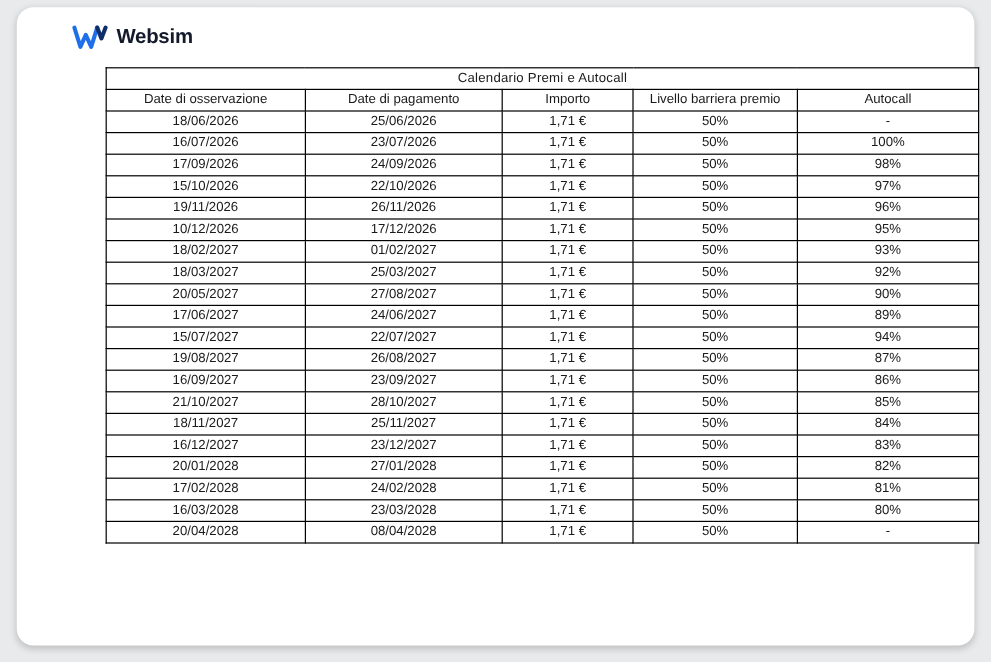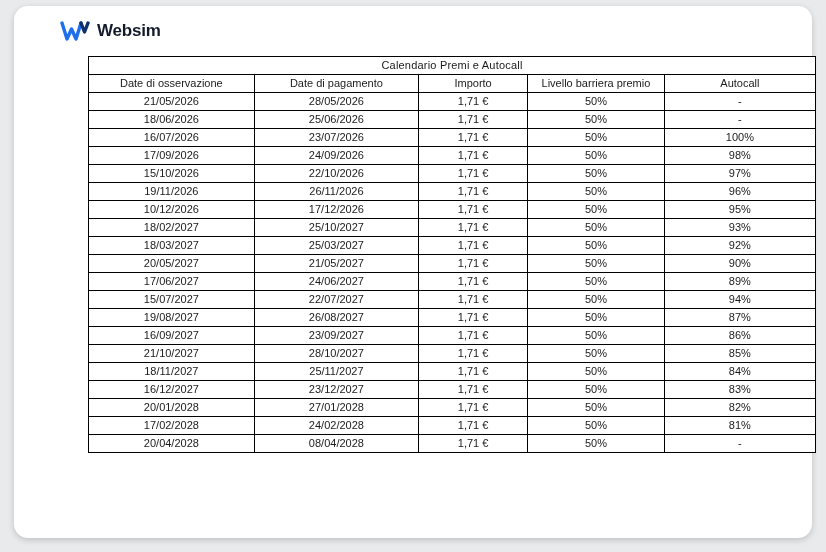--- a/index.html
+++ b/index.html
@@ -121,27 +121,20 @@
         <tr class="head-row">
           <th>Date di osservazione</th>
           <th>Date di pagamento</th>
           <th>Importo</th>
           <th>Livello barriera premio</th>
           <th>Autocall</th>
         </tr>
       </thead>
       <tbody>
           <tr>
-            <td>21/05/2026</td>
-            <td>28/05/2026</td>
-            <td>1,71 €</td>
-            <td>50%</td>
-            <td>-</td>
-          </tr>
-          <tr>
             <td>18/06/2026</td>
             <td>25/06/2026</td>
             <td>1,71 €</td>
             <td>50%</td>
             <td>-</td>
           </tr>
           <tr>
             <td>16/07/2026</td>
             <td>23/07/2026</td>
             <td>1,71 €</td>
@@ -171,35 +164,35 @@
           </tr>
           <tr>
             <td>10/12/2026</td>
             <td>17/12/2026</td>
             <td>1,71 €</td>
             <td>50%</td>
             <td>95%</td>
           </tr>
           <tr>
             <td>18/02/2027</td>
-            <td>25/10/2027</td>
+            <td>01/02/2027</td>
             <td>1,71 €</td>
             <td>50%</td>
             <td>93%</td>
           </tr>
           <tr>
             <td>18/03/2027</td>
             <td>25/03/2027</td>
             <td>1,71 €</td>
             <td>50%</td>
             <td>92%</td>
           </tr>
           <tr>
             <td>20/05/2027</td>
-            <td>21/05/2027</td>
+            <td>27/08/2027</td>
             <td>1,71 €</td>
             <td>50%</td>
             <td>90%</td>
           </tr>
           <tr>
             <td>17/06/2027</td>
             <td>24/06/2027</td>
             <td>1,71 €</td>
             <td>50%</td>
             <td>89%</td>
@@ -252,20 +245,27 @@
             <td>1,71 €</td>
             <td>50%</td>
             <td>82%</td>
           </tr>
           <tr>
             <td>17/02/2028</td>
             <td>24/02/2028</td>
             <td>1,71 €</td>
             <td>50%</td>
             <td>81%</td>
+          </tr>
+          <tr>
+            <td>16/03/2028</td>
+            <td>23/03/2028</td>
+            <td>1,71 €</td>
+            <td>50%</td>
+            <td>80%</td>
           </tr>
           <tr>
             <td>20/04/2028</td>
             <td>08/04/2028</td>
             <td>1,71 €</td>
             <td>50%</td>
             <td>-</td>
           </tr>
         </tbody>
     </table>

